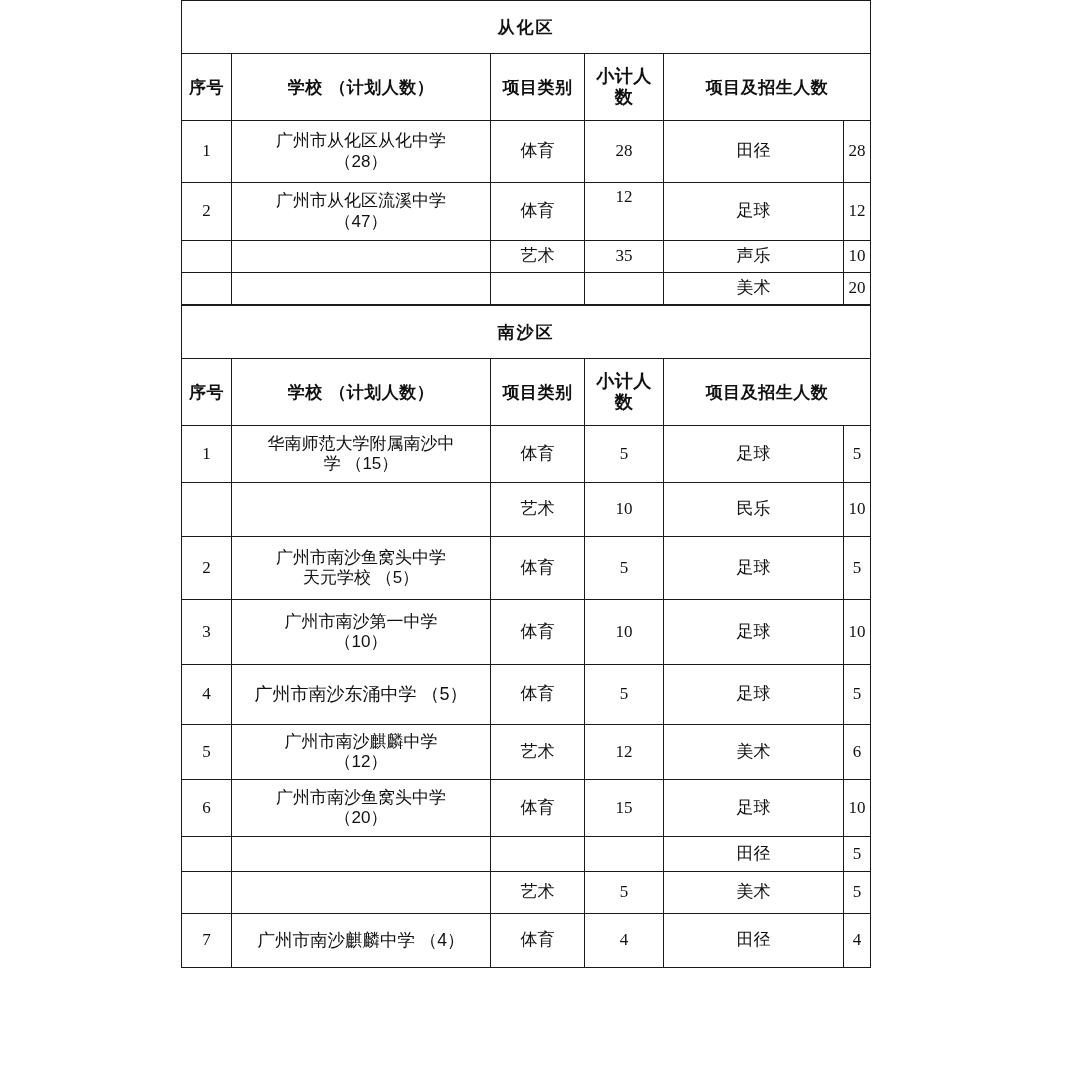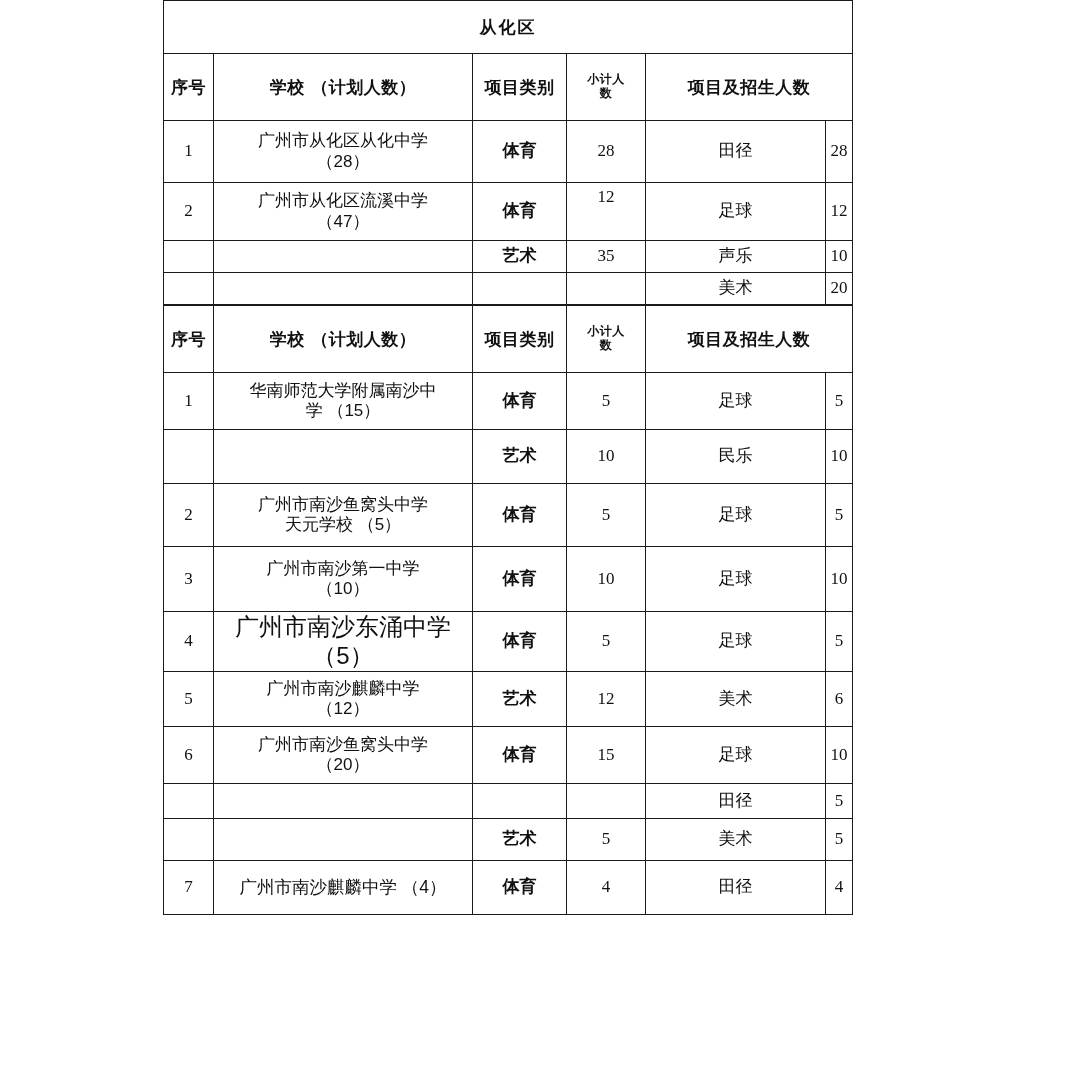--- a/index.html
+++ b/index.html
@@ -10,21 +10,21 @@
   body {
     width: 1080px;
     height: 1071px;
     font-family: "Liberation Sans", "DejaVu Sans", sans-serif;
     color: #111111;
     overflow: hidden;
     position: relative;
   }
   #sheet {
     position: absolute;
-    left: 163px;
+    left: 181px;
     top: 0px;
     width: 689px;
   }
   table.grid {
     border-collapse: collapse;
     table-layout: fixed;
     width: 689px;
     background: #ffffff;
   }
   table.grid td {
@@ -52,29 +52,29 @@
     letter-spacing: 2px;
     font-family: "DejaVu Sans", "Liberation Sans", sans-serif;
   }
   td.hdr {
     font-weight: bold;
     font-size: 18px;
     height: 66px;
     font-family: "DejaVu Sans", "Liberation Sans", sans-serif;
     letter-spacing: 0.5px;
   }
-  td.hdr.narrow { font-size: 12px; line-height: 1.15; }
+  td.hdr.narrow { font-size: 18px; line-height: 1.15; }
 
   td.num-cell { font-size: 18px; font-family: "Liberation Serif", serif; }
   td.school-cell {
     font-size: 18px;
     padding: 2px 4px;
     line-height: 1.25;
   }
-  td.cat-cell { font-size: 18px; font-weight: bold; }
+  td.cat-cell { font-size: 18px; }
   td.sub-cell { font-size: 18px; font-family: "Liberation Serif", serif; }
   td.proj-cell {
     font-size: 18px;
     text-align: left;
     padding-left: 5px;
   }
   td.count-cell {
     font-size: 17px;
     font-family: "Liberation Serif", serif;
     padding: 0 1px;
@@ -159,20 +159,23 @@
     <colgroup>
       <col class="c-no">
         <col class="c-school">
         <col class="c-cat">
       <col class="c-sub">
         <col class="c-proj">
         <col class="c-num">
     </colgroup>
     <tbody>
       <tr>
+        <td class="district-title" colspan="6">南沙区</td>
+      </tr>
+      <tr>
         <td class="hdr">序号</td>
         <td class="hdr">学校 （计划人数）</td>
         <td class="hdr">项目类别</td>
         <td class="hdr narrow">
           <div>小计人</div>
           <div>数</div>
         </td>
         <td class="hdr" colspan="2">项目及招生人数</td>
       </tr>
 
@@ -216,21 +219,21 @@
           <div>（10）</div>
         </td>
         <td class="cat-cell">体育</td>
         <td class="sub-cell">10</td>
         <td class="proj-cell">足球</td>
         <td class="count-cell">10</td>
       </tr>
 
       <tr style="height:60px;">
         <td class="num-cell">4</td>
-        <td class="school-cell" style="font-size:24px;">
+        <td class="school-cell" style="font-size:18px;">
           <div>广州市南沙东涌中学 （5）</div>
         </td>
         <td class="cat-cell">体育</td>
         <td class="sub-cell">5</td>
         <td class="proj-cell">足球</td>
         <td class="count-cell">5</td>
       </tr>
 
       <tr style="height:55px;">
         <td class="num-cell">5</td>

